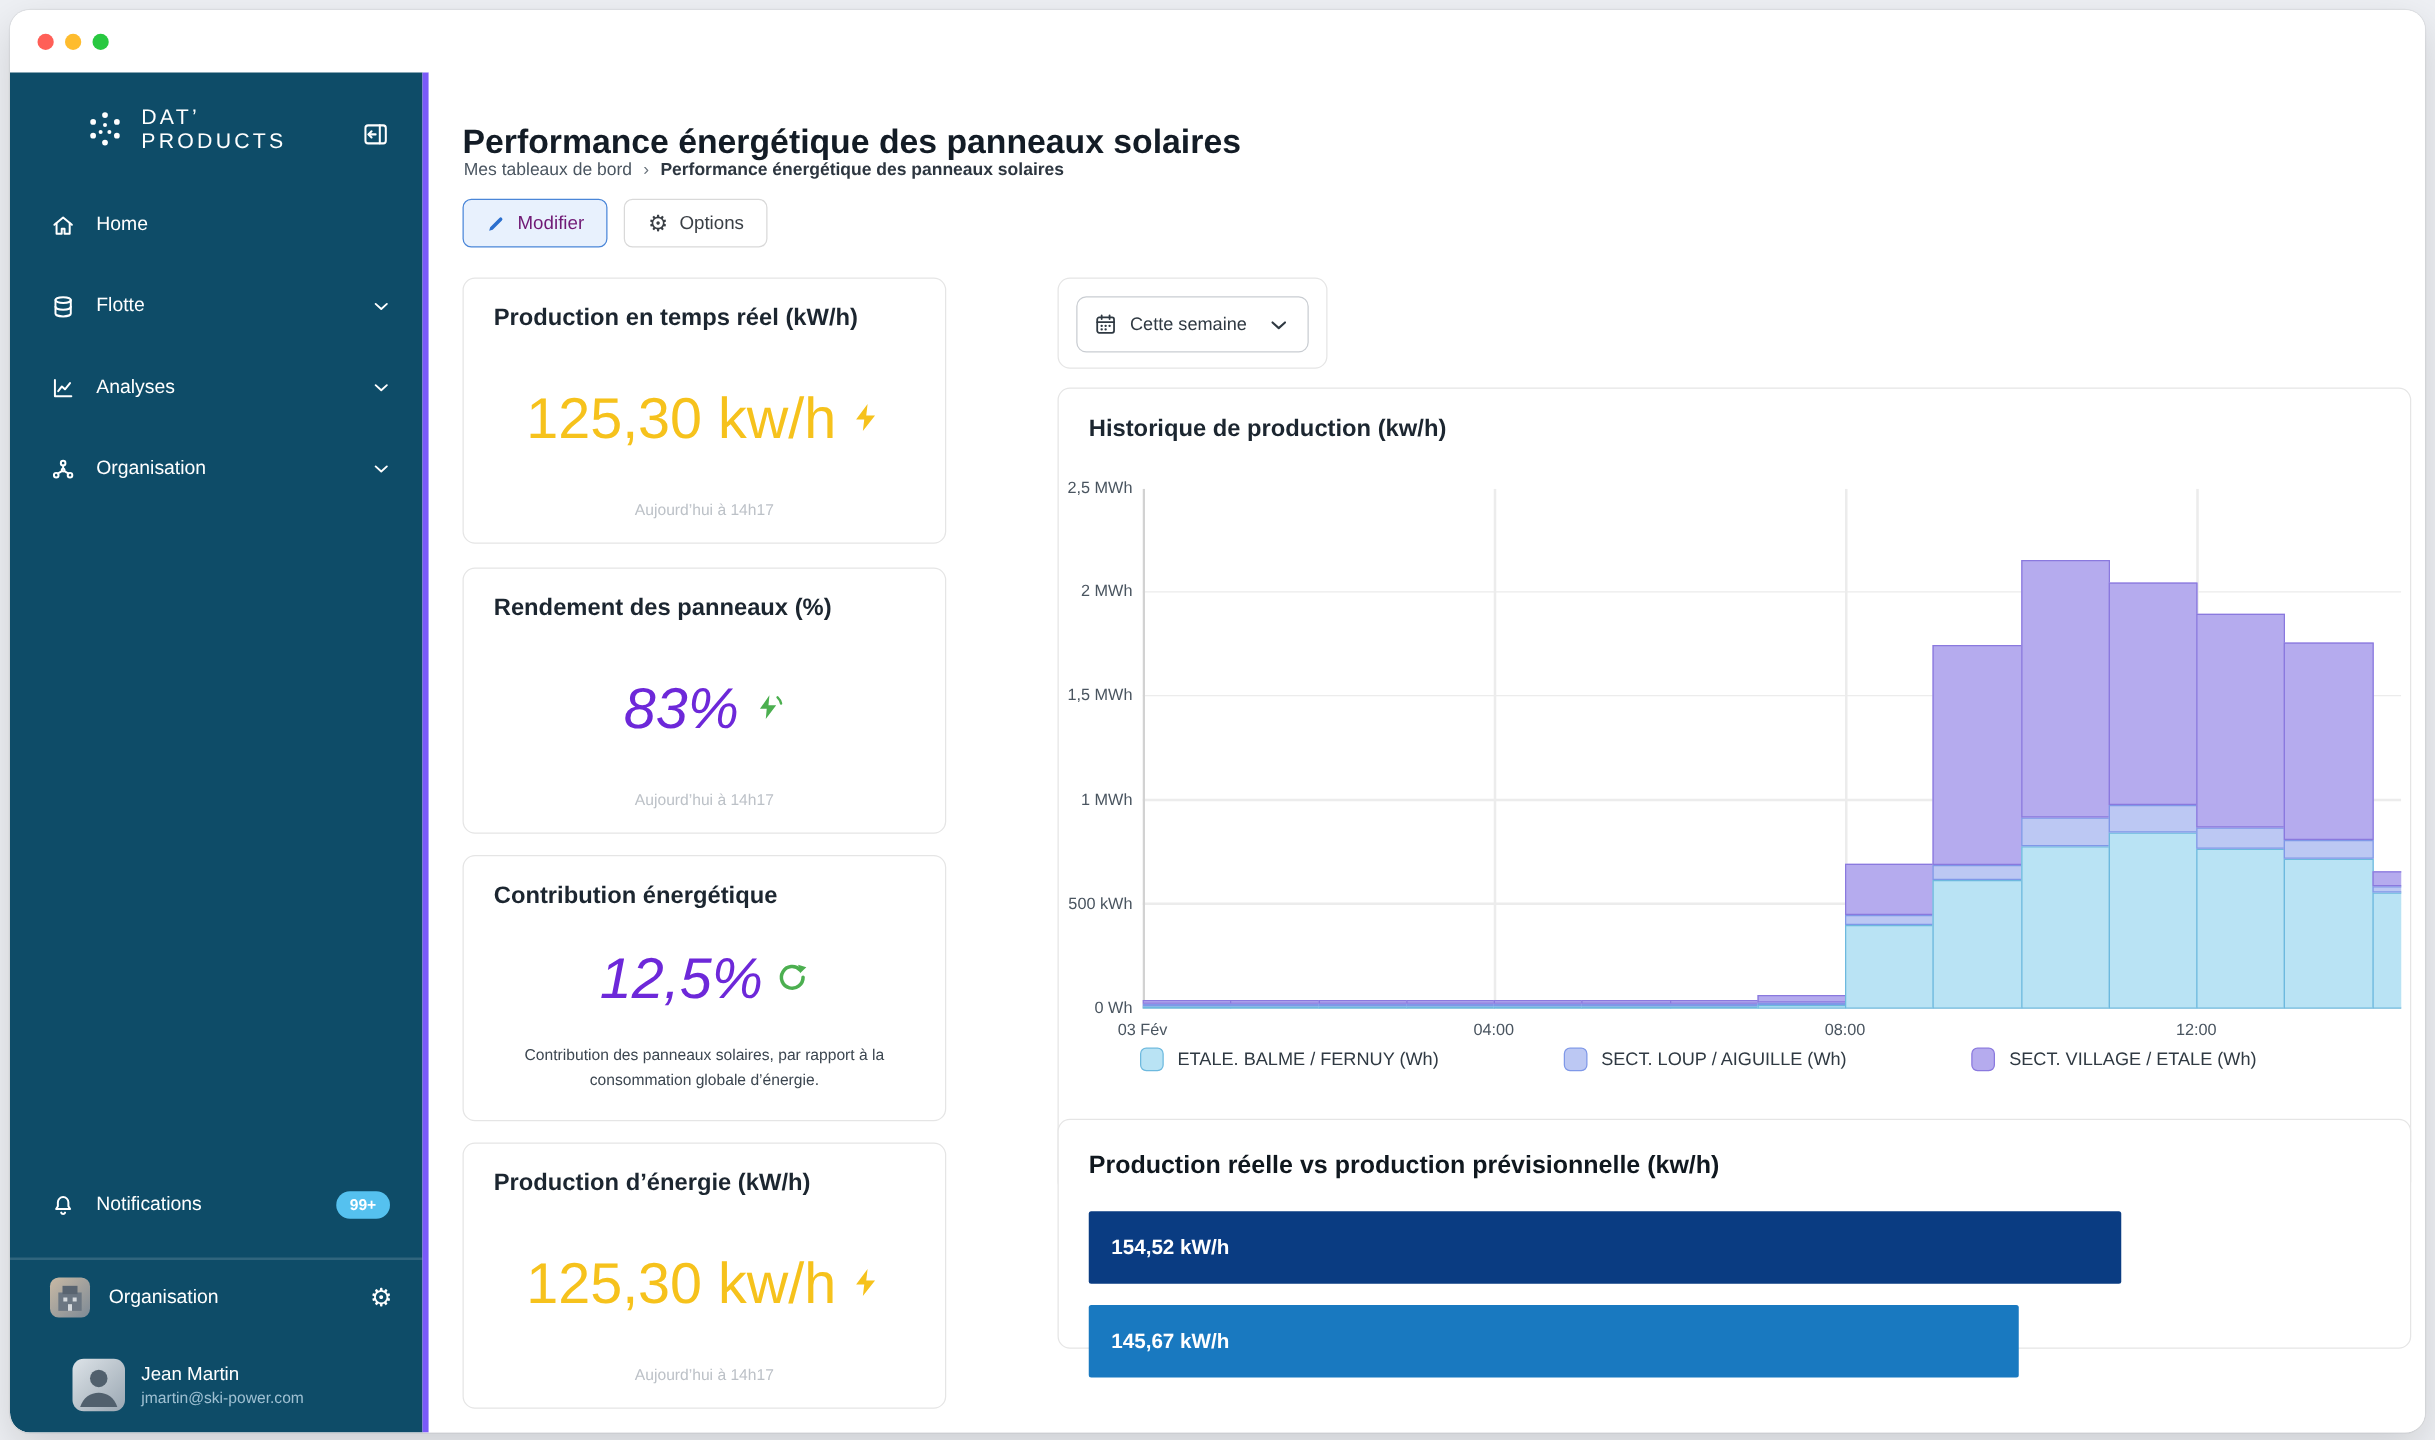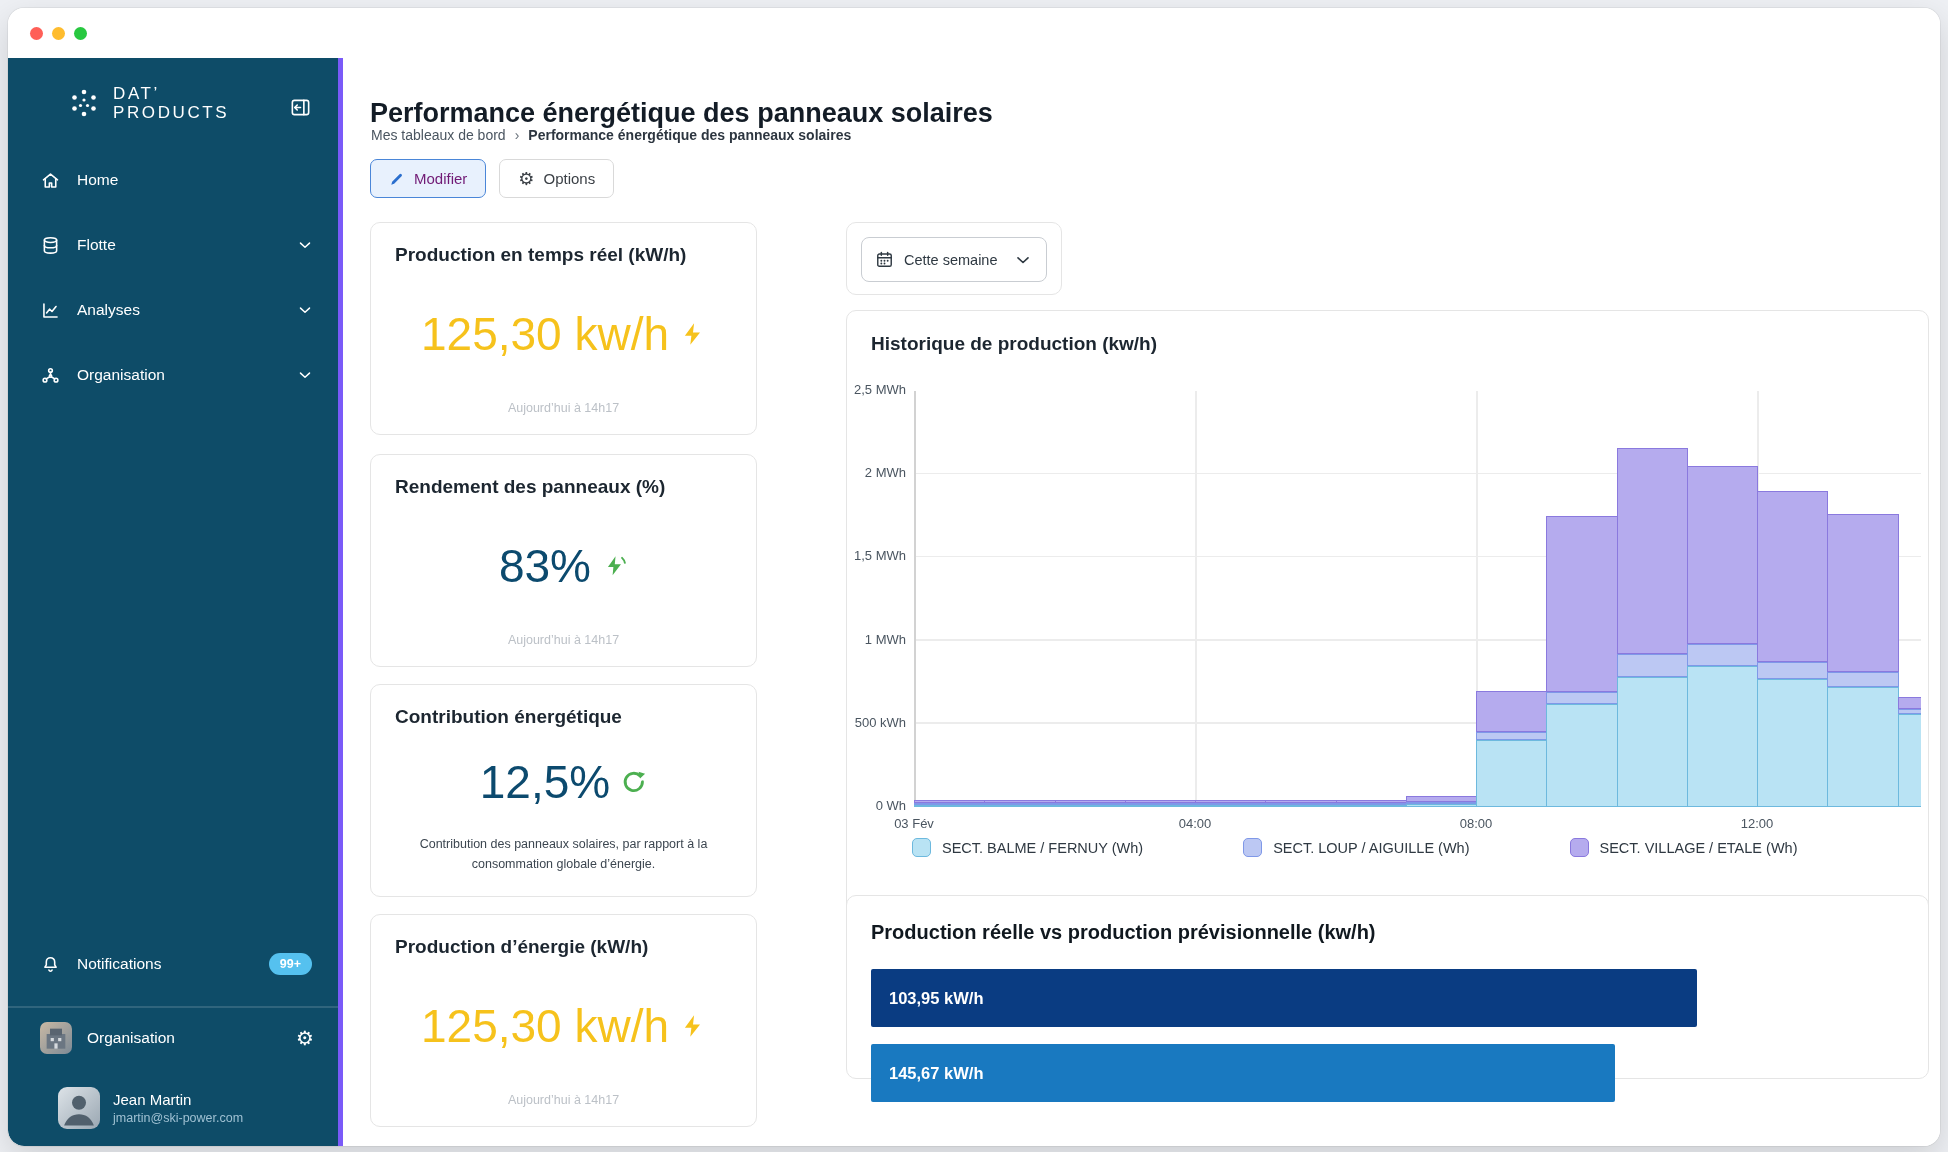--- a/index.html
+++ b/index.html
@@ -42,21 +42,21 @@
   .btn.options{border:1.5px solid #d9d9d9;color:#3a3f45;}
   .btn .gear{font-size:18px;line-height:1;}
   .card{position:absolute;background:#fff;border:1.5px solid #e5e5e5;border-radius:10px;box-sizing:border-box;}
   
   .kpi{left:27px;width:387px;height:213px;display:flex;flex-direction:column;}
   .kpi1{top:164px}.kpi2{top:396px}.kpi3{top:626px}.kpi4{top:856px}
   .kpi-title{padding:21px 24px 0;font-size:19px;font-weight:600;color:#1c2630;}
   .kpi-mid{flex:1;display:flex;align-items:center;justify-content:center;gap:11px;}
   .kpi-value{font-size:46px;font-weight:500;}
   .val-yellow{color:#f6c21c;}
-  .val-green{color:#0c4a6e;}
+  .val-green{color:#6d28d9;font-style:italic;}
   .kpi-sub{text-align:center;padding-bottom:19px;color:#bcc1c7;font-size:12.5px;}
   .kpi-desc{padding:0 42px 22px;text-align:center;font-size:12.5px;color:#3c4650;line-height:1.55;}
   
   .filter-card{left:503px;top:164px;width:216px;height:73px;}
   .filter-btn{margin:14px;height:45px;border:1.5px solid #c9cdd2;border-radius:8px;display:flex;align-items:center;gap:10px;padding:0 13px;font-size:14.5px;color:#2f3942;cursor:pointer;box-sizing:border-box;}
   .filter-btn .chevd{margin-left:auto;}
   
   .chart-card{left:503px;top:252px;width:1083px;height:645px;}
   .chart-title{padding:22px 0 0 24px;font-size:19px;font-weight:600;color:#1c2630;}
   .plot-wrap{position:absolute;left:67px;top:80px;width:1007px;height:416px;}
@@ -387,38 +387,38 @@
           <div class="ytick" style="top: 74.2px;">2 MWh</div>
           <div class="ytick" style="top: -9px;">2,5 MWh</div>
           <div class="xtick" style="left: -45px;">03 Fév</div>
           <div class="xtick" style="left: 236px;">04:00</div>
           <div class="xtick" style="left: 517px;">08:00</div>
           <div class="xtick" style="left: 798px;">12:00</div>
         </div>
       <div id="legend">
           <div class="lg-item">
             <span class="lg-swatch" style="background: rgb(185, 227, 244); border-color: rgb(109, 185, 222);"></span>
-            <span>SECT. BALME / FERNUY (Wh)</span>
+            <span>ETALE. BALME / FERNUY (Wh)</span>
           </div>
           <div class="lg-item">
             <span class="lg-swatch" style="background: rgb(188, 200, 243); border-color: rgb(127, 152, 232);"></span>
             <span>SECT. LOUP / AIGUILLE (Wh)</span>
           </div>
           <div class="lg-item">
             <span class="lg-swatch" style="background: rgb(181, 171, 238); border-color: rgb(138, 121, 222);"></span>
             <span>SECT. VILLAGE / ETALE (Wh)</span>
           </div>
         </div>
     </div>
 
     <div class="card cmp-card">
       <div class="cmp-title">Production réelle vs production prévisionnelle (kw/h)</div>
       <div id="cmp-bars">
           <div class="cmp-bar" style="width: 80%; background: rgb(10, 60, 130);">
-            <span>103,95 kW/h</span>
+            <span>154,52 kW/h</span>
           </div>
           <div class="cmp-bar" style="width: 72%; background: rgb(25, 121, 192);">
             <span>145,67 kW/h</span>
           </div>
         </div>
     </div>
 
   </main>
 </div>
 

